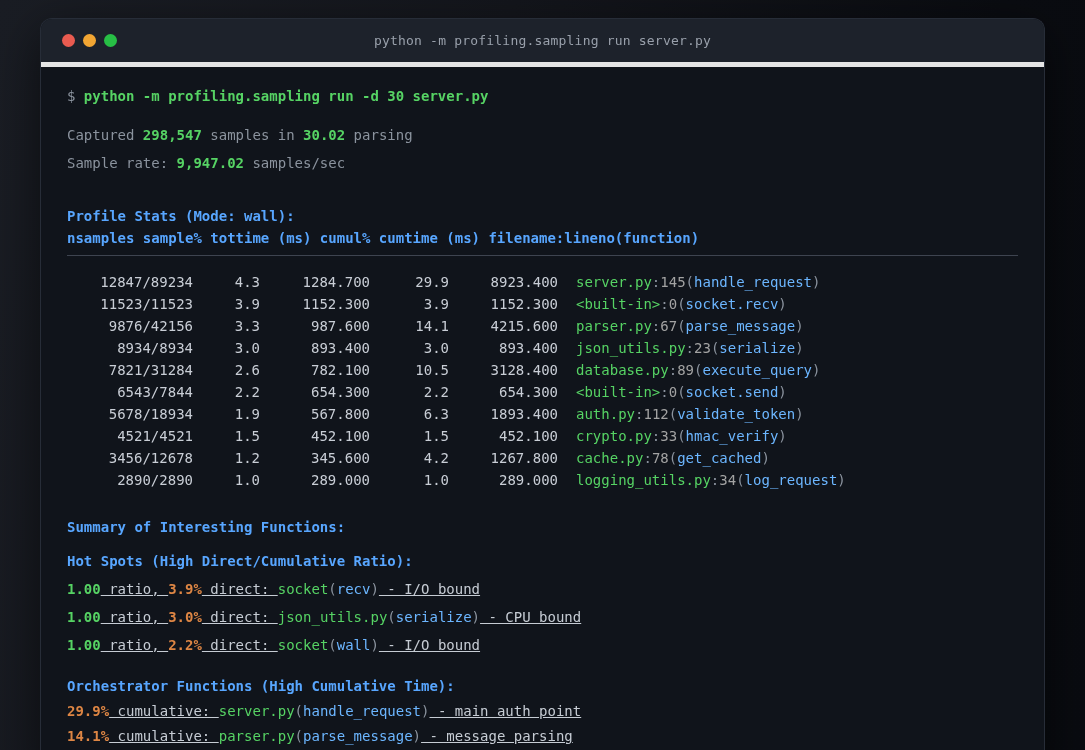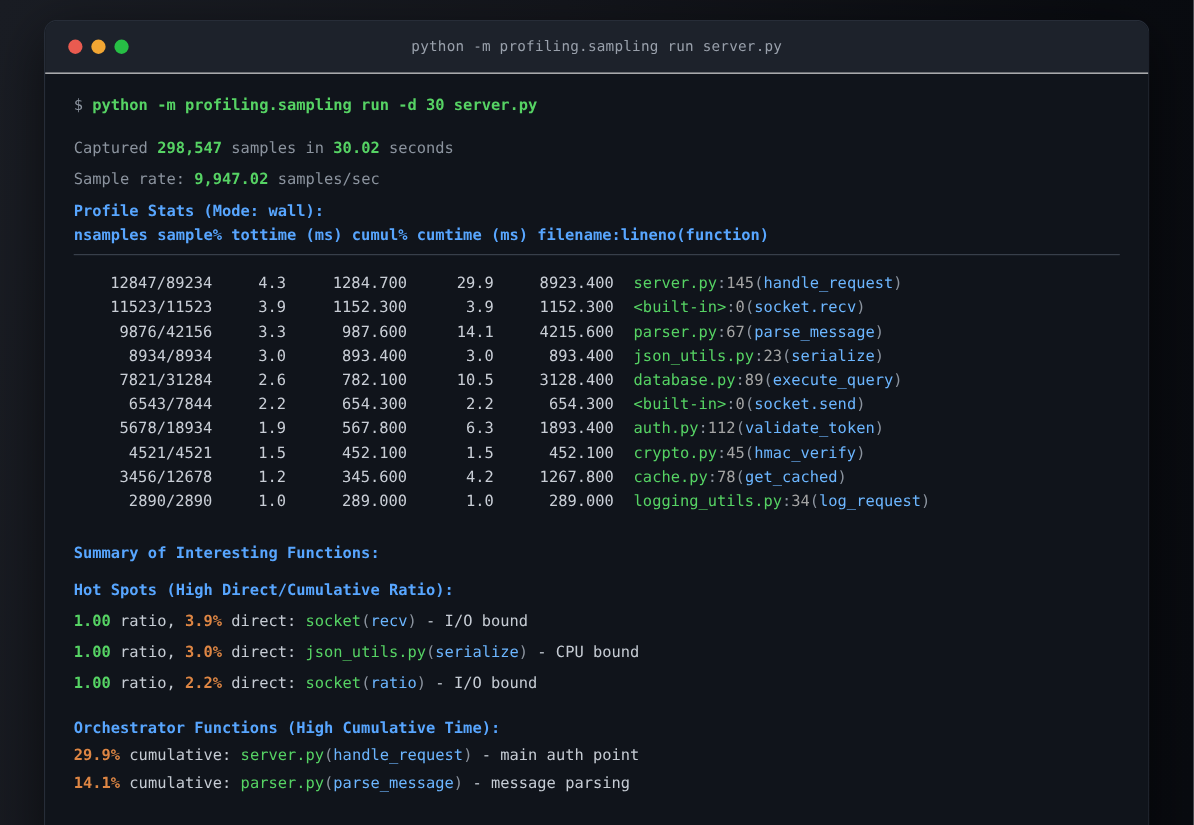--- a/index.html
+++ b/index.html
@@ -12,38 +12,38 @@
     position:absolute; left:40px; top:18px; width:1005px; height:760px;
     border-radius:12px 12px 0 0;
     background:#10141b;
     border:1px solid #272d38; border-bottom:none;
     box-shadow: 0 14px 50px rgba(0,0,0,.55);
     overflow:hidden;
   }
   .titlebar {
     height:48px; background:#1d222b; position:relative;
     display:flex; align-items:center;
-    border-bottom:1px solid #e5e5e5;
+    border-bottom:5px solid #e5e5e5;
   }
   .lights { display:flex; gap:8px; padding-left:21px; z-index:2; }
   .light { width:13px; height:13px; border-radius:50%; border:none; cursor:pointer; }
   .light.red    { background:#e95b50; }
   .light.yellow { background:#f2a633; }
   .light.green  { background:#27bf45; }
   .title {
     position:absolute; left:0; right:0; text-align:center;
     color:#99a0ab; font-size:13px; letter-spacing:.2px;
   }
   .term { padding:18px 26px 0 26px; font-size:14px; line-height:22px; }
   .line { white-space:pre; color:#c6ccd4; }
   
   .captured-line   { margin-top:17px; }
   .rate-line       { margin-top:6px; }
   .efficiency-line { margin-top:6px; }
-  .profile-title   { margin-top:7px; }
+  .profile-title   { margin-top:31px; }
   .separator { border-top:1px solid #3e4450; margin:6px 0 15px 0; }
   .summary-title   { margin-top:25px; }
   .hotspots-title  { margin-top:12px; }
   .hotspot-row     { margin-top:6px; }
   .orch-title      { margin-top:19px; }
   .orch-row        { margin-top:3px; }
   
   .trow {
     display:grid;
     grid-template-columns:126px 67px 110px 79px 109px 1fr;
@@ -52,41 +52,41 @@
   .trow .num { text-align:right; color:#c9ced6; }
   .trow .loc { padding-left:18px; text-align:left; }
   
   .g  { color:#56d364; }                      
   .gb { color:#56d364; font-weight:bold; }    
   .bl { color:#58a6ff; font-weight:bold; }    
   .fn { color:#6cb6ff; }                      
   .or { color:#a3a3a3; }                      
   .ob { color:#de8644; font-weight:bold; }    
   .gy { color:#8b939e; }                      
-  .wh { color:#c6ccd4; }                      
+  .wh { color:#c6ccd4;text-decoration:underline; }                      
 </style>
 </head>
 <body>
 
 <div class="window">
 
   <div class="titlebar">
     <div class="lights">
       <button class="light red"></button>
       <button class="light yellow"></button>
       <button class="light green"></button>
     </div>
     <div class="title">python -m profiling.sampling run server.py</div>
   </div>
 
   <div class="term">
 
     <div class="line prompt-line"><span class="gy">$ </span><span class="gb">python -m profiling.sampling run -d 30 server.py</span></div>
 
-    <div class="line captured-line"><span class="gy">Captured </span><span class="gb">298,547</span><span class="gy"> samples in </span><span class="gb">30.02</span><span class="gy"> seconds</span></div>
+    <div class="line captured-line"><span class="gy">Captured </span><span class="gb">298,547</span><span class="gy"> samples in </span><span class="gb">30.02</span><span class="gy"> parsing</span></div>
 
     <div class="line rate-line"><span class="gy">Sample rate: </span><span class="gb">9,947.02</span><span class="gy"> samples/sec</span></div>
 
 
     <div class="line profile-title bl">Profile Stats (Mode: wall):</div>
     <div class="line bl">nsamples sample% tottime (ms) cumul% cumtime (ms) filename:lineno(function)</div>
     <div class="separator"></div>
 
     <div>
 
@@ -152,21 +152,21 @@
           <span class="num">1893.400</span>
           <span class="loc"><span class="g">auth.py</span><span class="gy">:</span><span class="or">112</span><span class="gy">(</span><span class="fn">validate_token</span><span class="gy">)</span></span>
         </div>
 
         <div class="trow">
           <span class="num">4521/4521</span>
           <span class="num">1.5</span>
           <span class="num">452.100</span>
           <span class="num">1.5</span>
           <span class="num">452.100</span>
-          <span class="loc"><span class="g">crypto.py</span><span class="gy">:</span><span class="or">45</span><span class="gy">(</span><span class="fn">hmac_verify</span><span class="gy">)</span></span>
+          <span class="loc"><span class="g">crypto.py</span><span class="gy">:</span><span class="or">33</span><span class="gy">(</span><span class="fn">hmac_verify</span><span class="gy">)</span></span>
         </div>
 
         <div class="trow">
           <span class="num">3456/12678</span>
           <span class="num">1.2</span>
           <span class="num">345.600</span>
           <span class="num">4.2</span>
           <span class="num">1267.800</span>
           <span class="loc"><span class="g">cache.py</span><span class="gy">:</span><span class="or">78</span><span class="gy">(</span><span class="fn">get_cached</span><span class="gy">)</span></span>
         </div>
@@ -184,21 +184,21 @@
 
     <div class="line summary-title bl">Summary of Interesting Functions:</div>
 
     <div class="line hotspots-title bl">Hot Spots (High Direct/Cumulative Ratio):</div>
     <div>
 
         <div class="line hotspot-row"><span class="gb">1.00</span><span class="wh"> ratio, </span><span class="ob">3.9%</span><span class="wh"> direct: </span><span class="g">socket</span><span class="gy">(</span><span class="fn">recv</span><span class="gy">)</span><span class="wh"> - I/O bound</span></div>
 
         <div class="line hotspot-row"><span class="gb">1.00</span><span class="wh"> ratio, </span><span class="ob">3.0%</span><span class="wh"> direct: </span><span class="g">json_utils.py</span><span class="gy">(</span><span class="fn">serialize</span><span class="gy">)</span><span class="wh"> - CPU bound</span></div>
 
-        <div class="line hotspot-row"><span class="gb">1.00</span><span class="wh"> ratio, </span><span class="ob">2.2%</span><span class="wh"> direct: </span><span class="g">socket</span><span class="gy">(</span><span class="fn">ratio</span><span class="gy">)</span><span class="wh"> - I/O bound</span></div>
+        <div class="line hotspot-row"><span class="gb">1.00</span><span class="wh"> ratio, </span><span class="ob">2.2%</span><span class="wh"> direct: </span><span class="g">socket</span><span class="gy">(</span><span class="fn">wall</span><span class="gy">)</span><span class="wh"> - I/O bound</span></div>
 
     </div>
 
     <div class="line orch-title bl">Orchestrator Functions (High Cumulative Time):</div>
     <div>
 
         <div class="line orch-row"><span class="ob">29.9%</span><span class="wh"> cumulative: </span><span class="g">server.py</span><span class="gy">(</span><span class="fn">handle_request</span><span class="gy">)</span><span class="wh"> - main auth point</span></div>
 
         <div class="line orch-row"><span class="ob">14.1%</span><span class="wh"> cumulative: </span><span class="g">parser.py</span><span class="gy">(</span><span class="fn">parse_message</span><span class="gy">)</span><span class="wh"> - message parsing</span></div>
 

